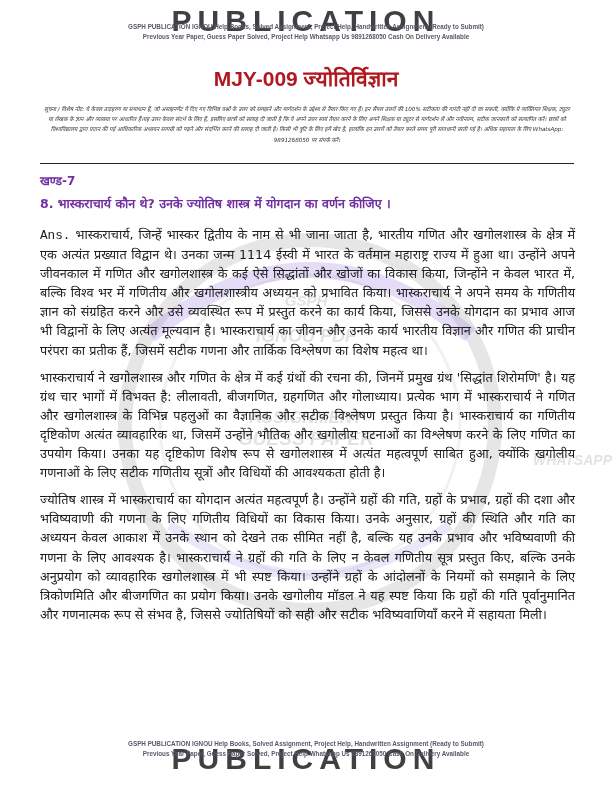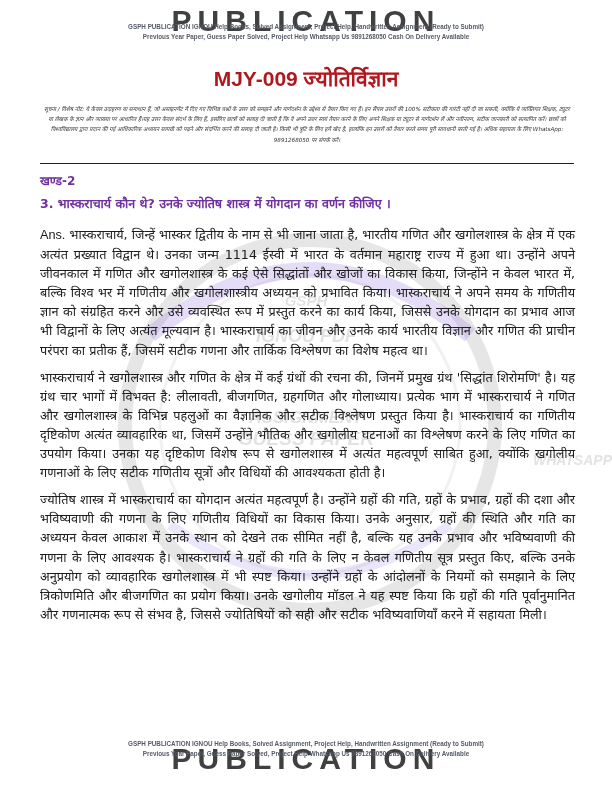--- a/index.html
+++ b/index.html
@@ -32,21 +32,21 @@
 
   .section-label { position: absolute; top: 172px; left: 40px; font-size: 12px;
          font-weight: bold; color: #7030a0; z-index: 2; }
 
   .question { position: absolute; top: 195px; left: 40px; width: 540px; font-size: 12.5px;
          font-weight: bold; color: #7030a0; z-index: 2; white-space: nowrap; }
 
   .answer { position: absolute; top: 225px; left: 40px; width: 535px; z-index: 2; }
   .answer p { margin: 0 0 8px 0; font-size: 12.7px; line-height: 19.1px; text-align: justify;
          color: #1c1c1c; }
-  .ans-prefix { font-family: Liberation Sans, sans-serif; margin-top: 48px; }
+  .ans-prefix { font-family: Liberation Mono, monospace; margin-top: 48px; }
 
   
   .watermark { position: absolute; left: 110px; top: 225px; width: 400px; height: 400px; z-index: 1; }
   .watermark svg { width: 100%; height: 100%; }
   .wm-word { position: absolute; left: 0; right: 0; text-align: center;
          font-family: "Liberation Sans", sans-serif; font-weight: bold; font-style: italic;
          color: rgba(150,150,150,0.28); z-index: 1; }
 </style>
 </head>
 <body>
@@ -71,22 +71,22 @@
       <path d="M40 110 Q200 -20 360 110" fill="none" stroke="rgba(160,130,230,0.28)" stroke-width="16"></path>
       <path d="M60 300 Q200 400 340 300" fill="none" stroke="rgba(160,130,230,0.20)" stroke-width="10"></path>
     </svg>
   </div>
   <div class="wm-word" style="top:292px;font-size:15px;">GSPH</div>
   <div class="wm-word" style="top:326px;font-size:18px;">IGNOU PDF</div>
   <div class="wm-word" style="top:408px;font-size:17px;">ASSIGNMENT</div>
   <div class="wm-word" style="top:428px;font-size:19px;">GUESS PAPER</div>
   <div class="wm-word" style="top:452px;font-size:14px;text-align:right;">WHATSAPP</div>
 
-  <div class="section-label">खण्ड-2</div>
-  <div class="question">3. भास्कराचार्य कौन थे? उनके ज्योतिष शास्त्र में योगदान का वर्णन कीजिए ।</div>
+  <div class="section-label">खण्ड-7</div>
+  <div class="question">8. भास्कराचार्य कौन थे? उनके ज्योतिष शास्त्र में योगदान का वर्णन कीजिए ।</div>
 
   <div class="answer">
     <p><span class="ans-prefix">Ans.</span> <span>भास्कराचार्य, जिन्हें भास्कर द्वितीय के नाम से भी जाना जाता है, भारतीय गणित और खगोलशास्त्र के क्षेत्र में एक अत्यंत प्रख्यात विद्वान थे। उनका जन्म 1114 ईस्वी में भारत के वर्तमान महाराष्ट्र राज्य में हुआ था। उन्होंने अपने जीवनकाल में गणित और खगोलशास्त्र के कई ऐसे सिद्धांतों और खोजों का विकास किया, जिन्होंने न केवल भारत में, बल्कि विश्व भर में गणितीय और खगोलशास्त्रीय अध्ययन को प्रभावित किया। भास्कराचार्य ने अपने समय के गणितीय ज्ञान को संग्रहित करने और उसे व्यवस्थित रूप में प्रस्तुत करने का कार्य किया, जिससे उनके योगदान का प्रभाव आज भी विद्वानों के लिए अत्यंत मूल्यवान है। भास्कराचार्य का जीवन और उनके कार्य भारतीय विज्ञान और गणित की प्राचीन परंपरा का प्रतीक हैं, जिसमें सटीक गणना और तार्किक विश्लेषण का विशेष महत्व था।</span></p>
     <p>भास्कराचार्य ने खगोलशास्त्र और गणित के क्षेत्र में कई ग्रंथों की रचना की, जिनमें प्रमुख ग्रंथ 'सिद्धांत शिरोमणि' है। यह ग्रंथ चार भागों में विभक्त है: लीलावती, बीजगणित, ग्रहगणित और गोलाध्याय। प्रत्येक भाग में भास्कराचार्य ने गणित और खगोलशास्त्र के विभिन्न पहलुओं का वैज्ञानिक और सटीक विश्लेषण प्रस्तुत किया है। भास्कराचार्य का गणितीय दृष्टिकोण अत्यंत व्यावहारिक था, जिसमें उन्होंने भौतिक और खगोलीय घटनाओं का विश्लेषण करने के लिए गणित का उपयोग किया। उनका यह दृष्टिकोण विशेष रूप से खगोलशास्त्र में अत्यंत महत्वपूर्ण साबित हुआ, क्योंकि खगोलीय गणनाओं के लिए सटीक गणितीय सूत्रों और विधियों की आवश्यकता होती है।</p>
     <p>ज्योतिष शास्त्र में भास्कराचार्य का योगदान अत्यंत महत्वपूर्ण है। उन्होंने ग्रहों की गति, ग्रहों के प्रभाव, ग्रहों की दशा और भविष्यवाणी की गणना के लिए गणितीय विधियों का विकास किया। उनके अनुसार, ग्रहों की स्थिति और गति का अध्ययन केवल आकाश में उनके स्थान को देखने तक सीमित नहीं है, बल्कि यह उनके प्रभाव और भविष्यवाणी की गणना के लिए आवश्यक है। भास्कराचार्य ने ग्रहों की गति के लिए न केवल गणितीय सूत्र प्रस्तुत किए, बल्कि उनके अनुप्रयोग को व्यावहारिक खगोलशास्त्र में भी स्पष्ट किया। उन्होंने ग्रहों के आंदोलनों के नियमों को समझाने के लिए त्रिकोणमिति और बीजगणित का प्रयोग किया। उनके खगोलीय मॉडल ने यह स्पष्ट किया कि ग्रहों की गति पूर्वानुमानित और गणनात्मक रूप से संभव है, जिससे ज्योतिषियों को सही और सटीक भविष्यवाणियाँ करने में सहायता मिली।</p>
   </div>
 
   <div class="footer-banner">
     <div>GSPH PUBLICATION IGNOU Help Books, Solved Assignment, Project Help, Handwritten Assignment (Ready to Submit)</div>
     <div>Previous Year Paper, Guess Paper Solved, Project Help Whatsapp Us 9891268050 Cash On Delivery Available</div>

